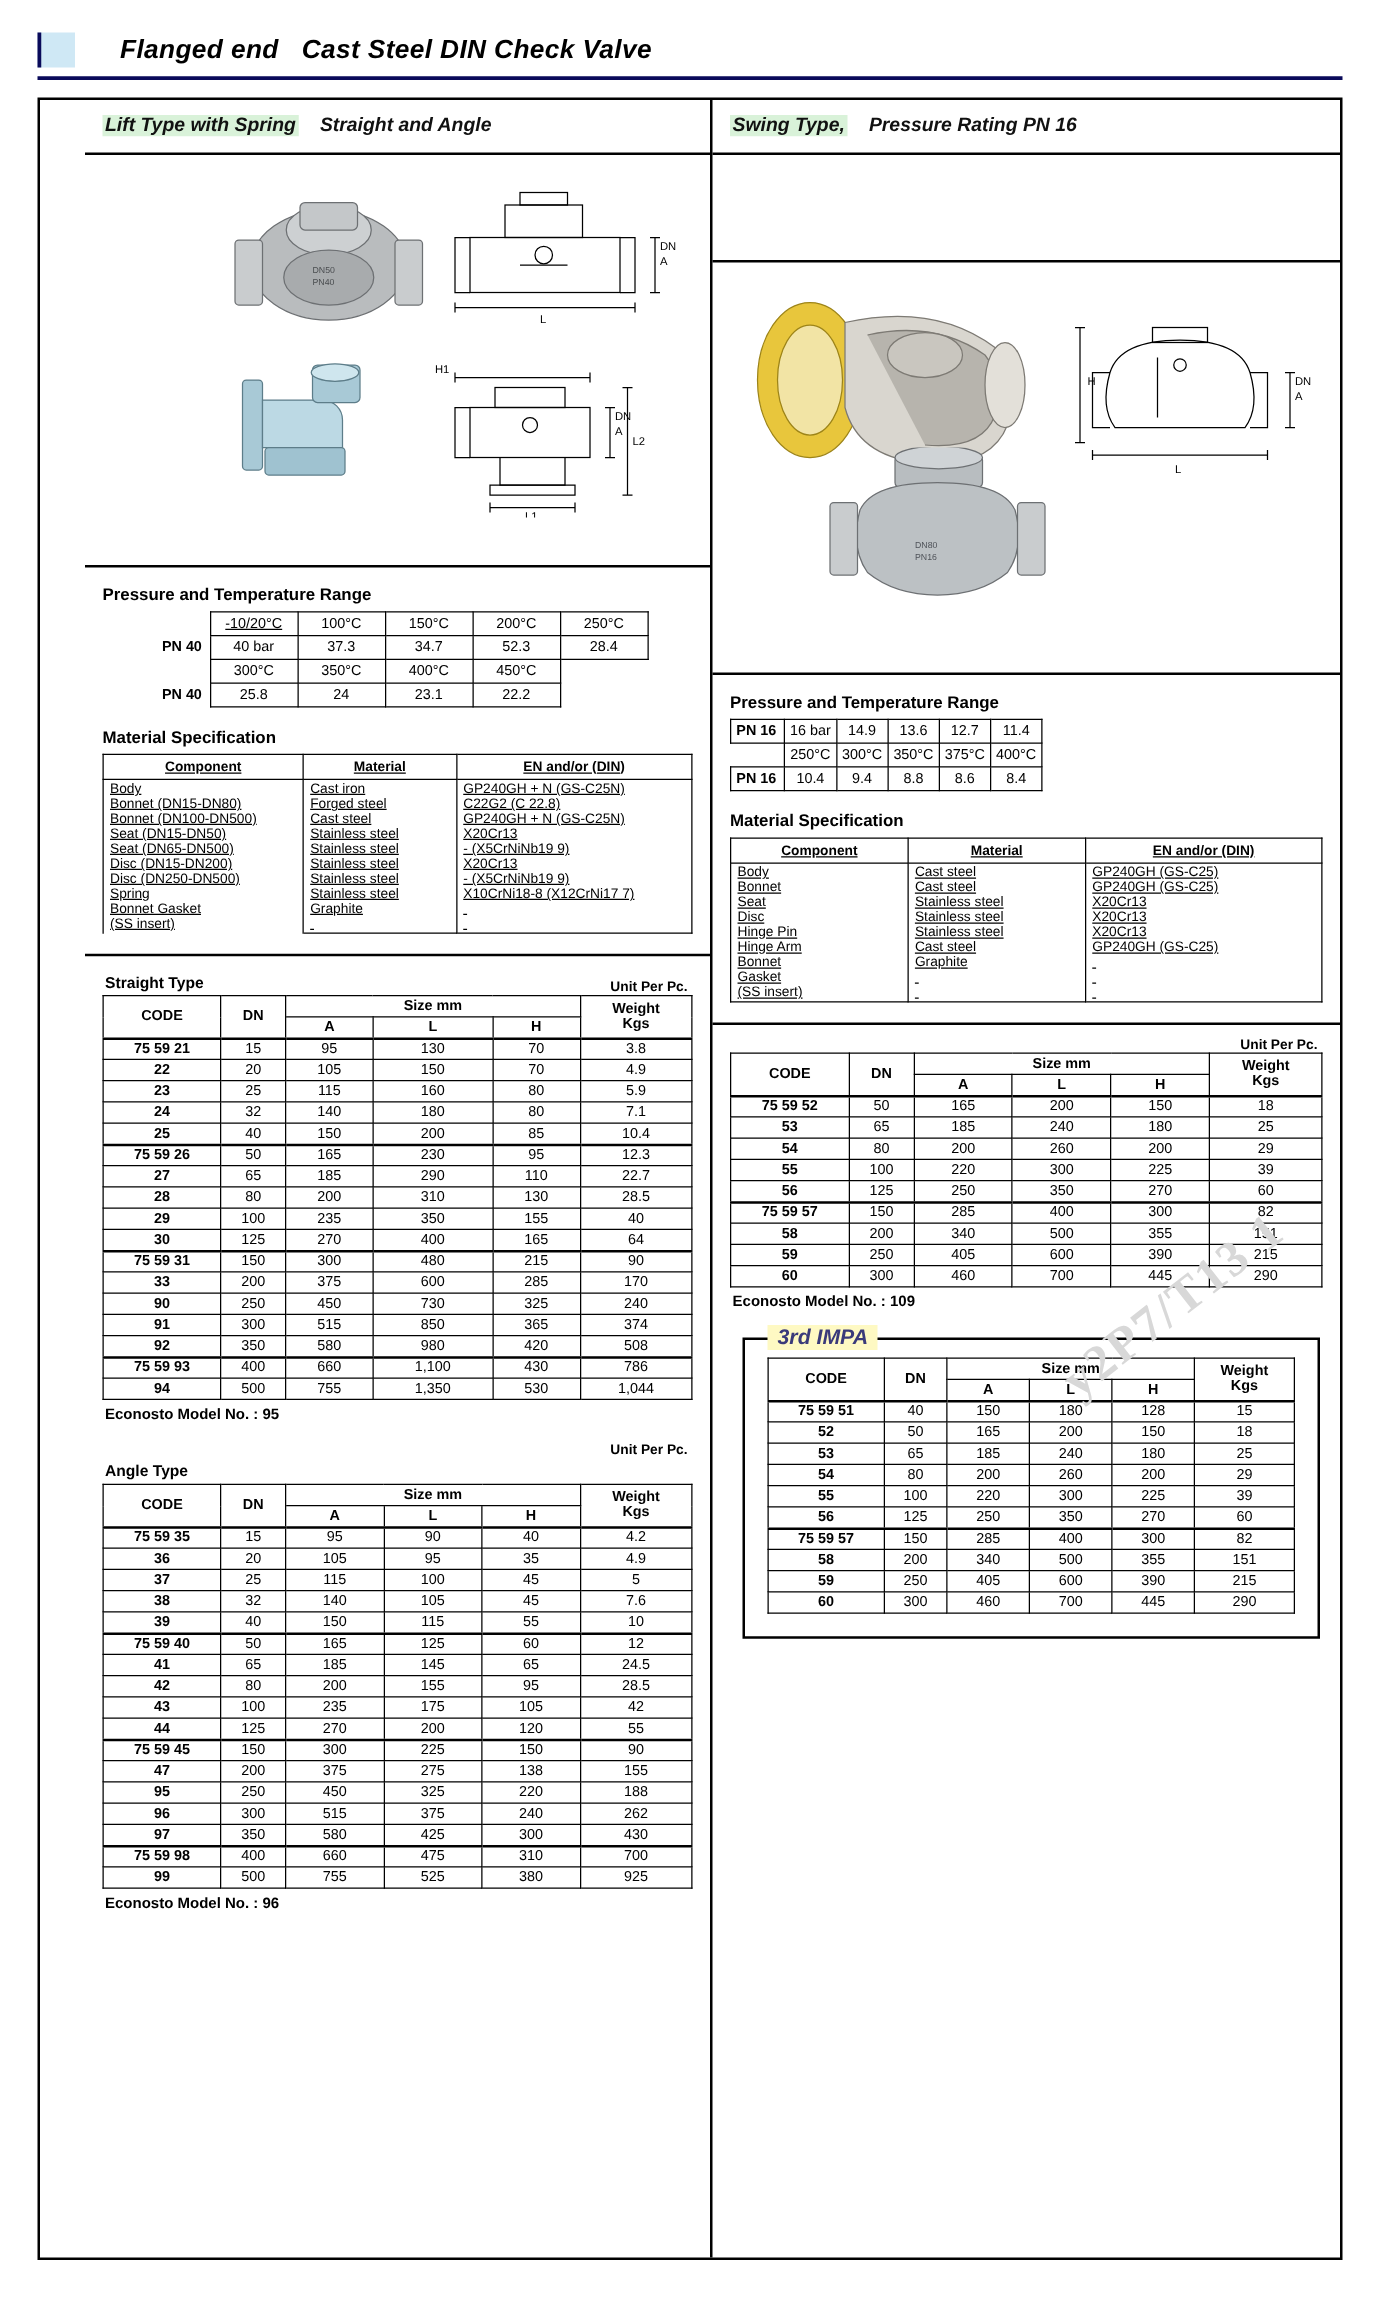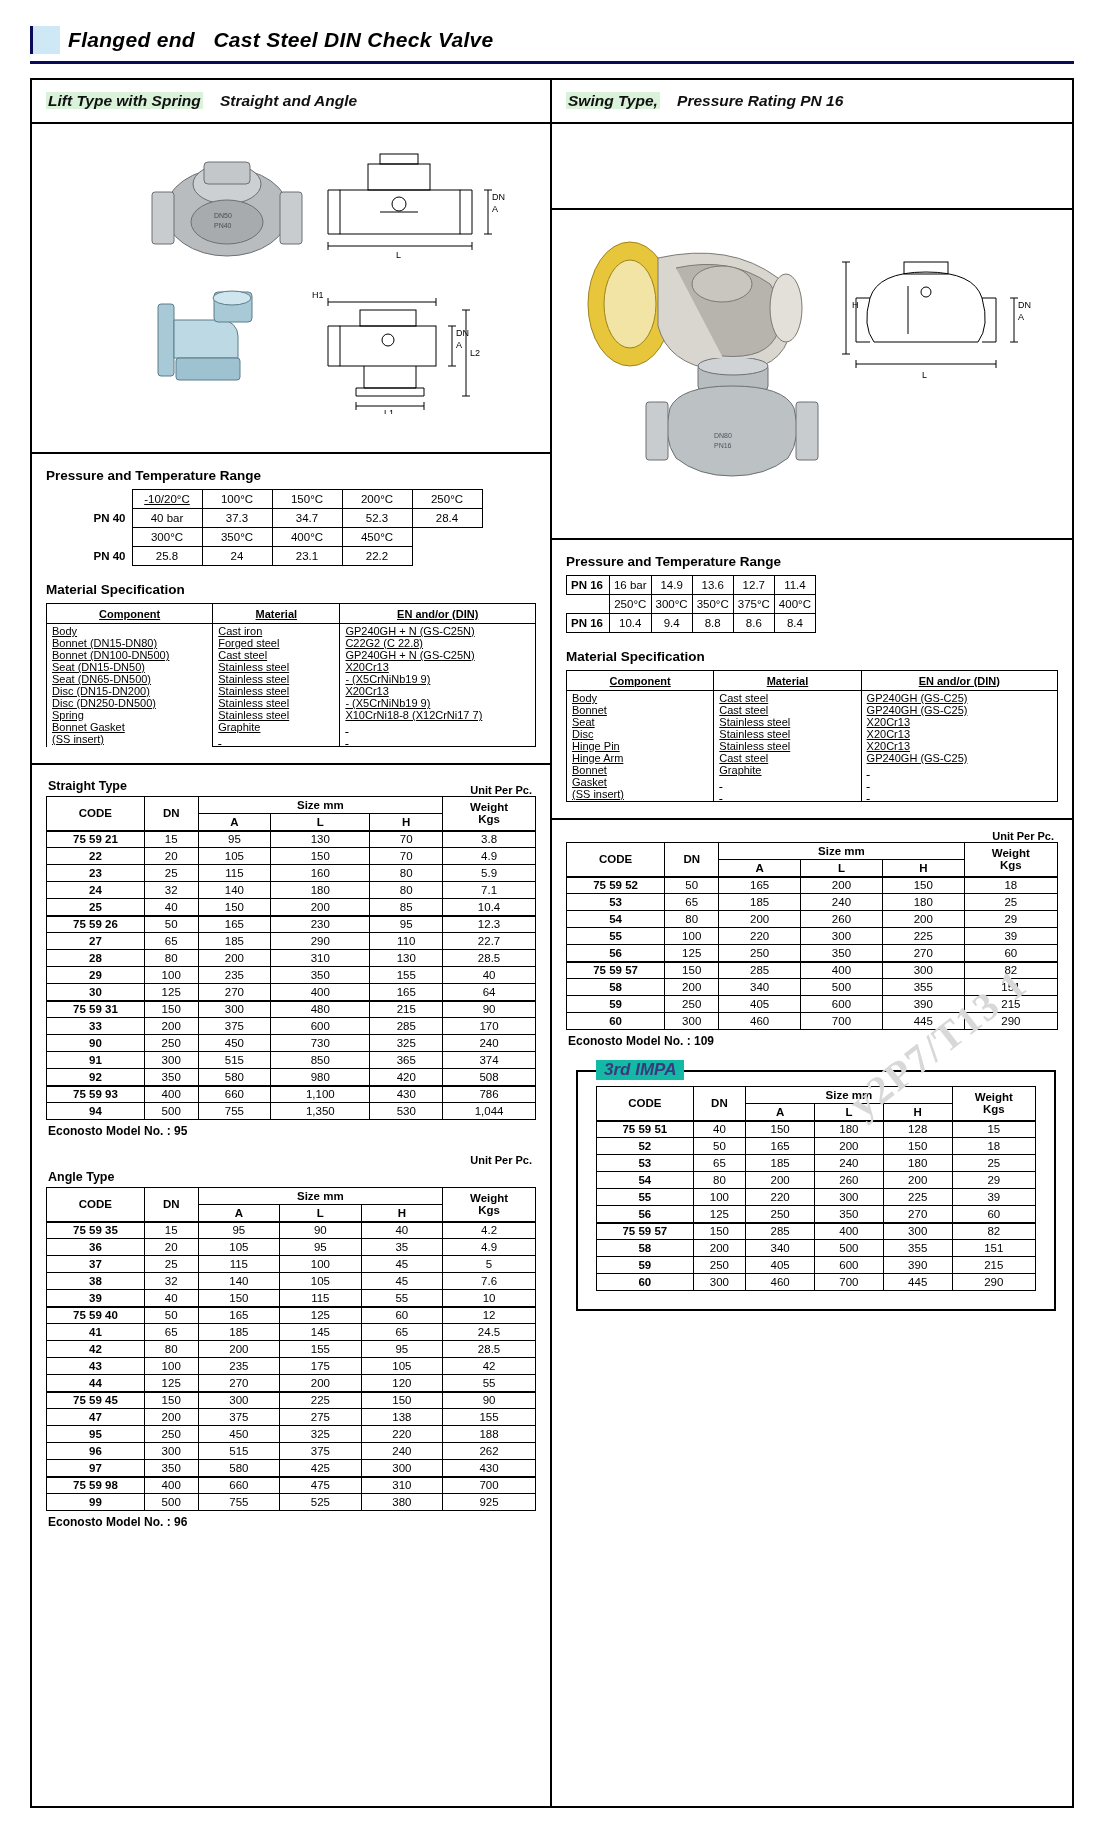--- a/index.html
+++ b/index.html
@@ -18,20 +18,21 @@
     height: 1844px;
     padding: 18px 30px 10px 30px;
   }
   
   .titlebar {
     display: flex;
     align-items: center;
     border-bottom: 3px solid #0a0a5a;
     margin-bottom: 0;
     height: 46px;
+    gap: 28px;
   }
   .titlebar .bar-left {
     width: 30px; height: 28px; background: #cfe8f5; border-left: 3px solid #0a0a5a;
   }
   .titlebar h1 {
     font-size: 21px;
     font-style: italic;
     font-weight: bold;
     margin: 0 0 0 8px;
     letter-spacing: .3px;
@@ -39,21 +40,21 @@
   }
   
   .frame {
     border: 2px solid #000;
     margin-top: 14px;
     display: flex;
     width: 1044px;
     min-height: 1730px;
   }
   .col { position: relative; }
-  .col-left { width: 521px; border-right: 2px solid #000; }
+  .col-left { width: 521px; border-right: 2px solid #000; margin-left: 36px; }
   .col-right { width: 521px; border-radius: 20px; }
 
   .subtitle-row {
     height: 44px;
     display: flex;
     align-items: center;
     border-bottom: 2px solid #000;
     padding-left: 14px;
   }
   .subtitle {
@@ -110,21 +111,21 @@
   .typehead { font-weight: bold; font-size: 12.5px; margin: 4px 0 3px 2px; }
   .model { font-size: 12px; font-weight: bold; margin: 4px 0 10px 2px; }
 
   .impa-box {
     border: 2px solid #000;
     margin: 6px 16px 14px 24px;
     padding: 14px 18px 18px 18px;
     position: relative;
   }
   .impa-label {
-    position: absolute; top: -12px; left: 18px; background: #14b8a6; padding: 0 8px;
+    position: absolute; top: -12px; left: 18px; background: #fef9c3; padding: 0 8px;
     font-size: 17px; font-style: italic; font-weight: bold; color: #3a3a7a;
   }
   .watermark {
     position: absolute;
     right: 60px; top: 1020px;
     font-size: 40px; color: #d8d8d8; transform: rotate(-38deg);
     font-weight: bold; letter-spacing: 2px; pointer-events: none;
     font-family: "Liberation Serif", serif;
   }
   .divider-h { border-top: 2px solid #000; }

